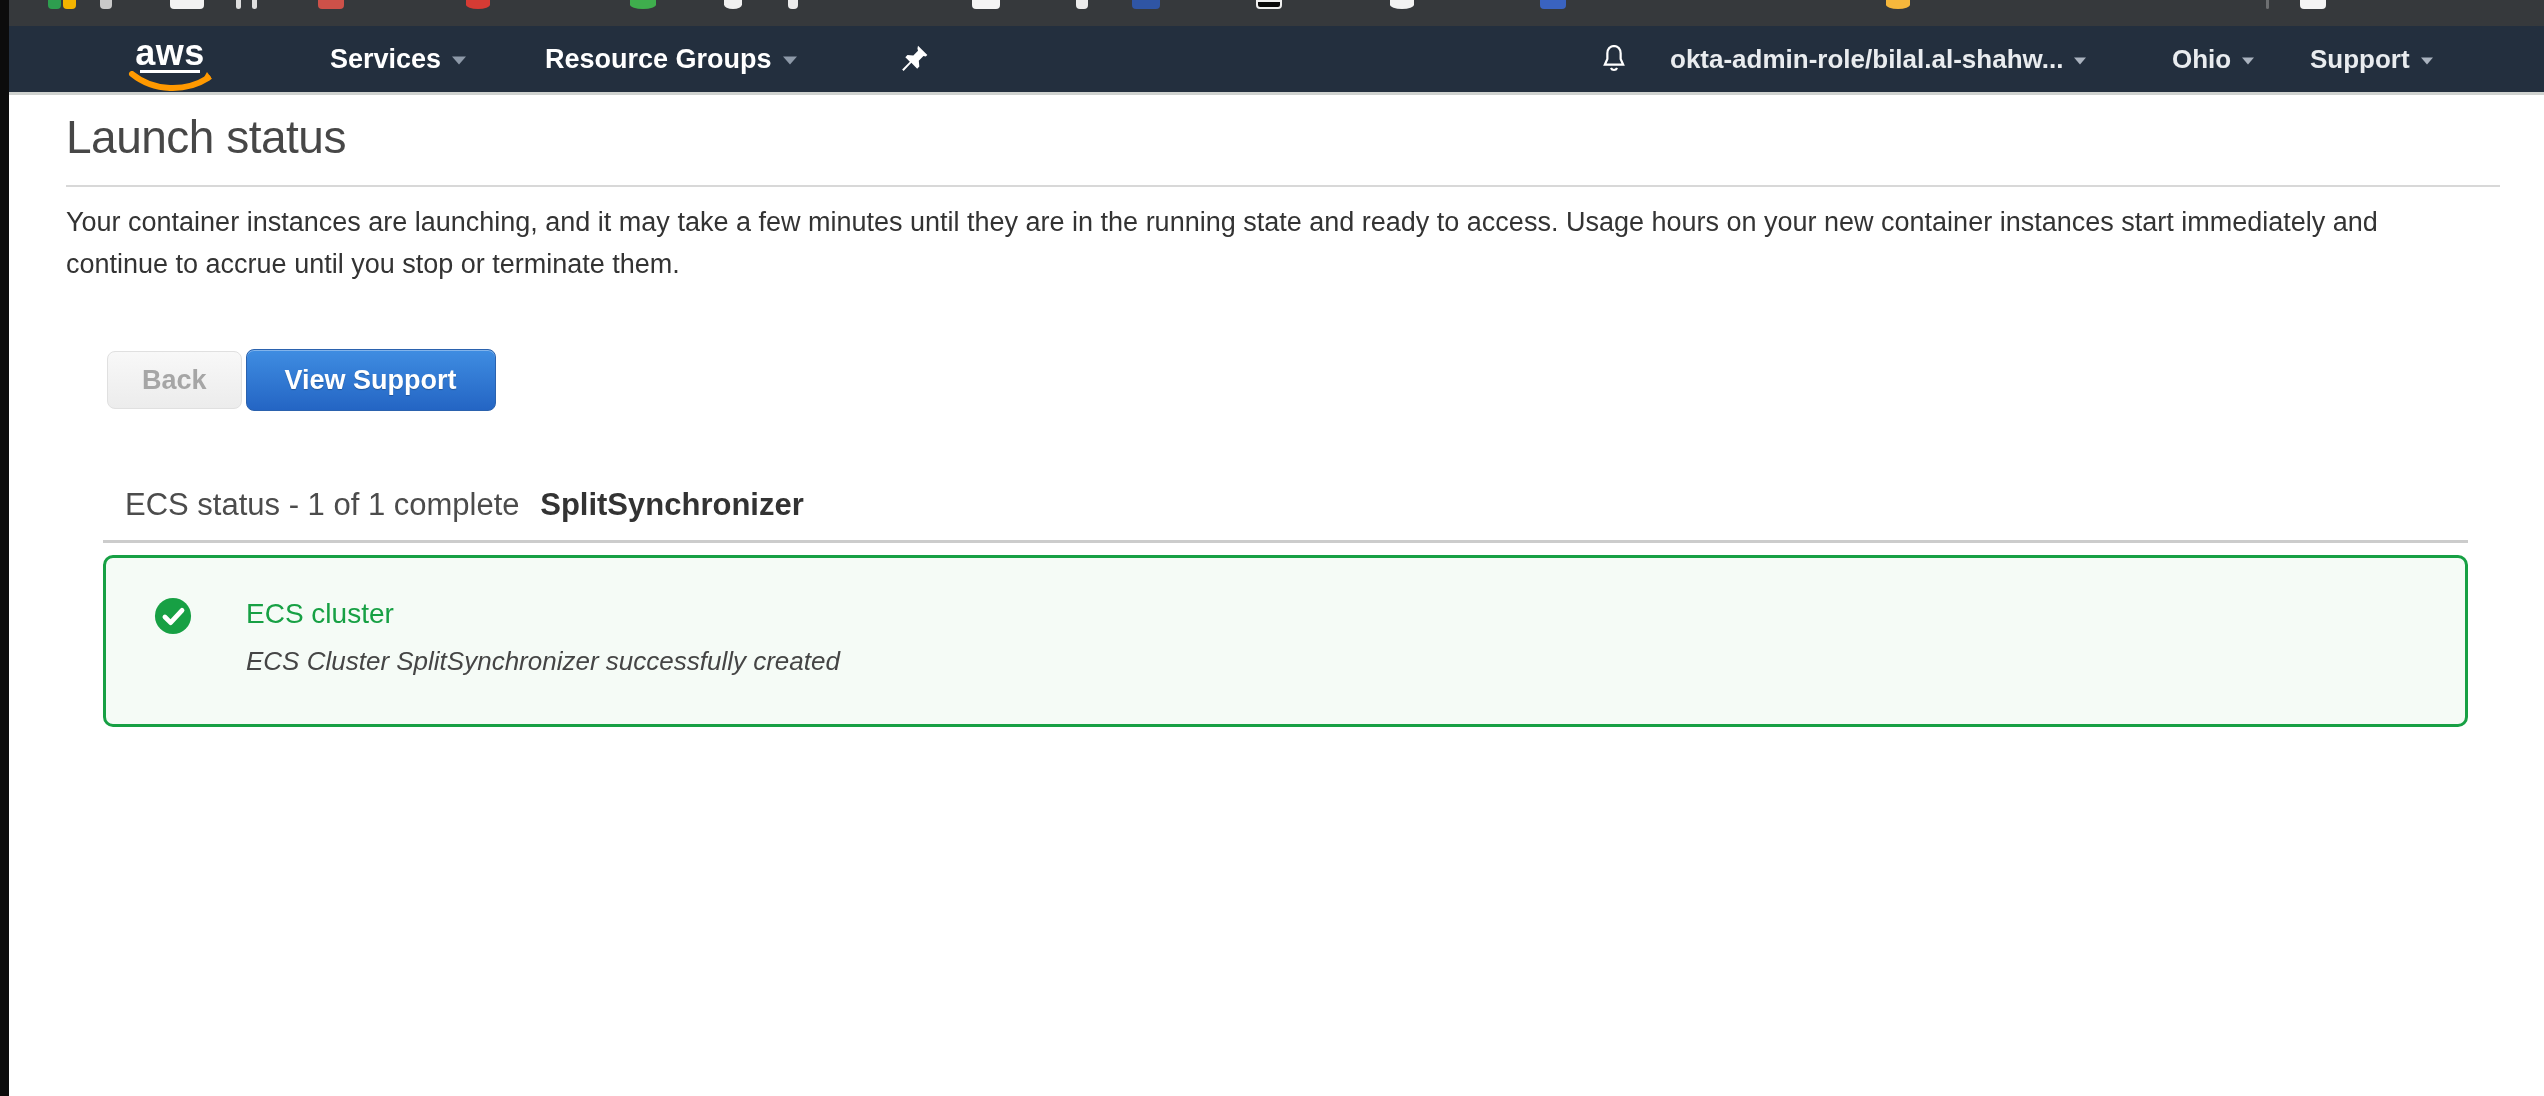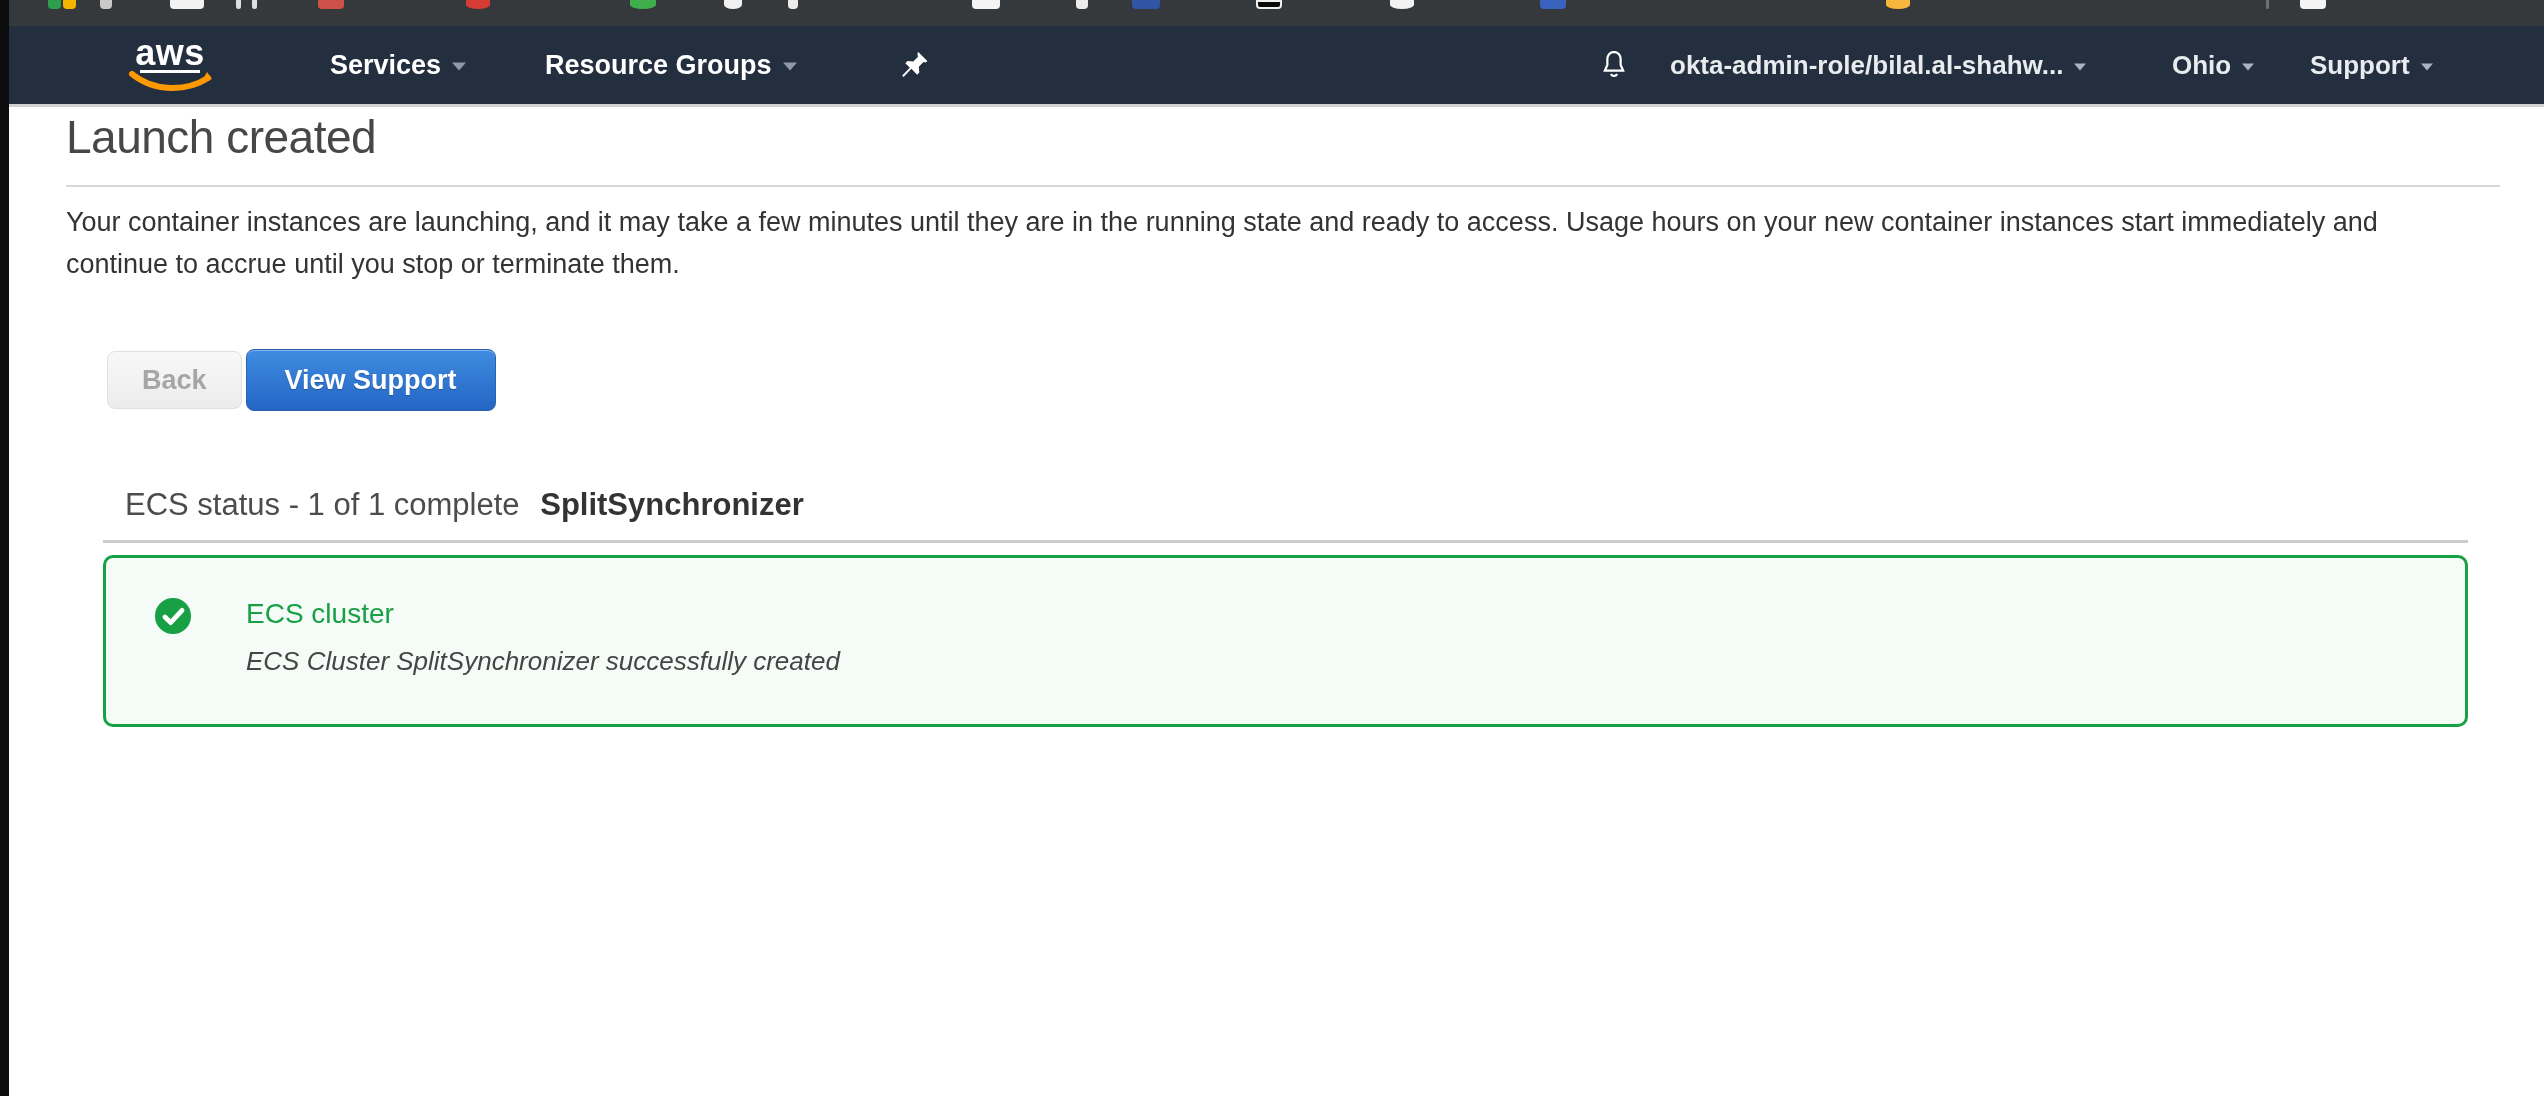--- a/index.html
+++ b/index.html
@@ -8,21 +8,21 @@
   .screen { position:relative; width:2544px; height:1096px; background:#ffffff; overflow:hidden; }
 
   
   .left-strip { position:absolute; left:0; top:0; width:9px; height:1096px; background:#0c0c0c; z-index:60; }
 
   
   .browser-strip { position:absolute; left:0; top:0; width:2544px; height:26px; background:#36393c; z-index:10; }
   .fav { position:absolute; top:0; height:9px; border-radius:0 0 4px 4px; }
 
   
-  .navbar { position:absolute; left:0; top:26px; width:2544px; height:81px; background:#232f3e; border-bottom:3px solid #cfd2cf; z-index:5; }
+  .navbar { position:absolute; left:0; top:26px; width:2544px; height:69px; background:#232f3e; border-bottom:3px solid #cfd2cf; z-index:5; }
   .nav-item { position:absolute; top:50%; transform:translateY(-50%); display:flex; align-items:center; color:#ffffff; white-space:nowrap; cursor:pointer; }
   .nav-bold { font-size:27px; font-weight:700; }
   .nav-reg { font-size:26px; font-weight:700; color:#e9ecef; }
   .caret { display:inline-block; width:0; height:0; border-left:7px solid transparent; border-right:7px solid transparent; border-top:8px solid #8d99a8; margin-left:11px; margin-top:3px; }
   .caret.light { border-top-color:#aab3bf; border-left-width:6px; border-right-width:6px; border-top-width:7px; }
 
   .logo { position:absolute; left:128px; top:12px; display:flex; flex-direction:column; align-items:center; cursor:pointer; }
   .logo-text { color:#ffffff; font-size:36px; font-weight:700; letter-spacing:0.5px; line-height:30px; }
   .logo-underline { width:60px; height:3px; background:#ffffff; margin-top:2px; }
   .logo-swoosh { margin-top:-2px; }
@@ -121,21 +121,21 @@
       <span class="caret light"></span>
     </div>
 
     <div class="nav-item nav-reg" style="left:2310px;">
       <span>Support</span>
       <span class="caret light"></span>
     </div>
   </header>
 
   <main>
-    <h1 class="page-title">Launch created</h1>
+    <h1 class="page-title">Launch status</h1>
     <div class="rule-1"></div>
 
     <div class="desc">
       <div>Your container instances are launching, and it may take a few minutes until they are in the running state and ready to access. Usage hours on your new container instances start immediately and</div>
       <div>continue to accrue until you stop or terminate them.</div>
     </div>
 
     <div class="btn-row">
       <button class="btn btn-back">Back</button>
       <button class="btn btn-primary">View Support</button>

